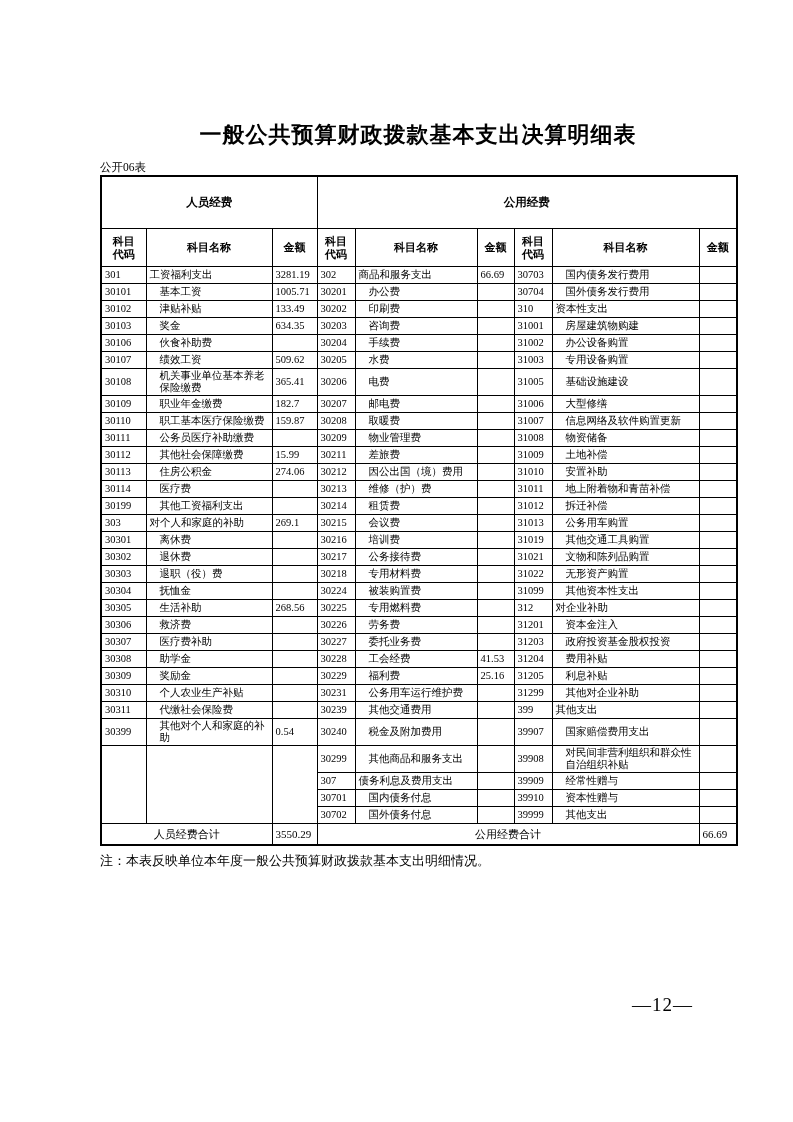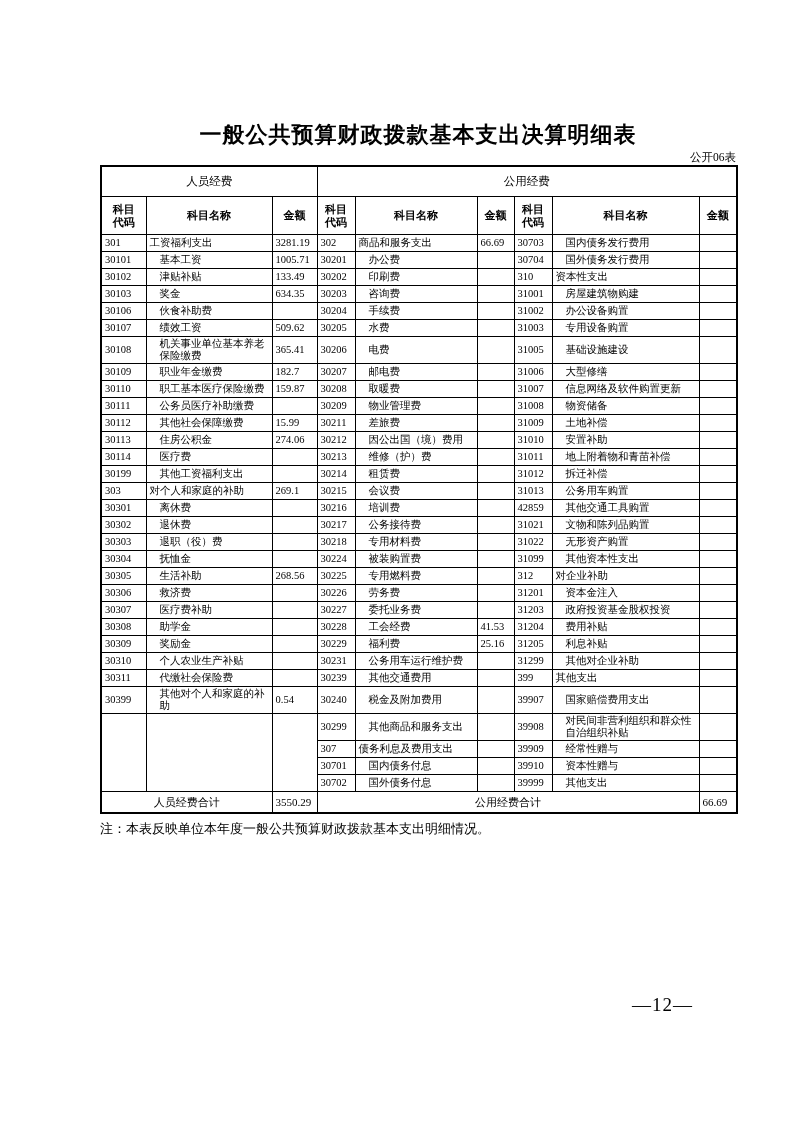--- a/index.html
+++ b/index.html
@@ -9,32 +9,32 @@
     background: #ffffff; color: #000000;
     font-family: "Liberation Serif", "DejaVu Serif", serif;
     position: relative; overflow: hidden;
   }
   .sheet { margin-left: 100px; width: 636px; }
   .doc-title {
     padding-top: 120px;
     text-align: center;
     font-size: 22px; font-weight: bold; letter-spacing: 1px;
   }
-  .pub-label { text-align: right; font-size: 11.5px; }
+  .pub-label { font-size: 11.5px; margin-top: 10px; }
   .meta-row {
     display: flex; justify-content: space-between; align-items: flex-end;
     font-size: 12.5px; font-weight: bold; margin: 3px 0 2px 0;
   }
   .meta-row .right { font-size: 11.5px; }
   table {
     border-collapse: collapse; table-layout: fixed;
     width: 636px; border: 2px solid #000;
   }
   th, td { border: 1px solid #000; overflow: hidden; }
-  thead tr.group th { font-size: 11.5px; font-weight: normal; height: 18px; padding: 7px 2px; }
+  thead tr.group th { font-size: 11.5px; font-weight: bold; height: 18px; padding: 18px 2px; }
   thead tr.cols th {
     font-size: 11px; font-weight: bold; height: 38px;
     padding: 2px 6px; line-height: 13px; word-break: break-all;
     text-align: center; vertical-align: middle;
   }
   td {
     font-size: 10.5px; line-height: 12px; height: 17px;
     padding: 1px 2px; vertical-align: middle; word-break: break-all;
   }
   td.code { padding-left: 3px; text-align: left; }
@@ -248,21 +248,21 @@
           <td class="name indent">公务用车购置</td>
           <td class="amt"></td>
         </tr>
         <tr>
           <td class="code">30301</td>
           <td class="name indent">离休费</td>
           <td class="amt"></td>
           <td class="code">30216</td>
           <td class="name indent">培训费</td>
           <td class="amt"></td>
-          <td class="code">42859</td>
+          <td class="code">31019</td>
           <td class="name indent">其他交通工具购置</td>
           <td class="amt"></td>
         </tr>
         <tr>
           <td class="code">30302</td>
           <td class="name indent">退休费</td>
           <td class="amt"></td>
           <td class="code">30217</td>
           <td class="name indent">公务接待费</td>
           <td class="amt"></td>

